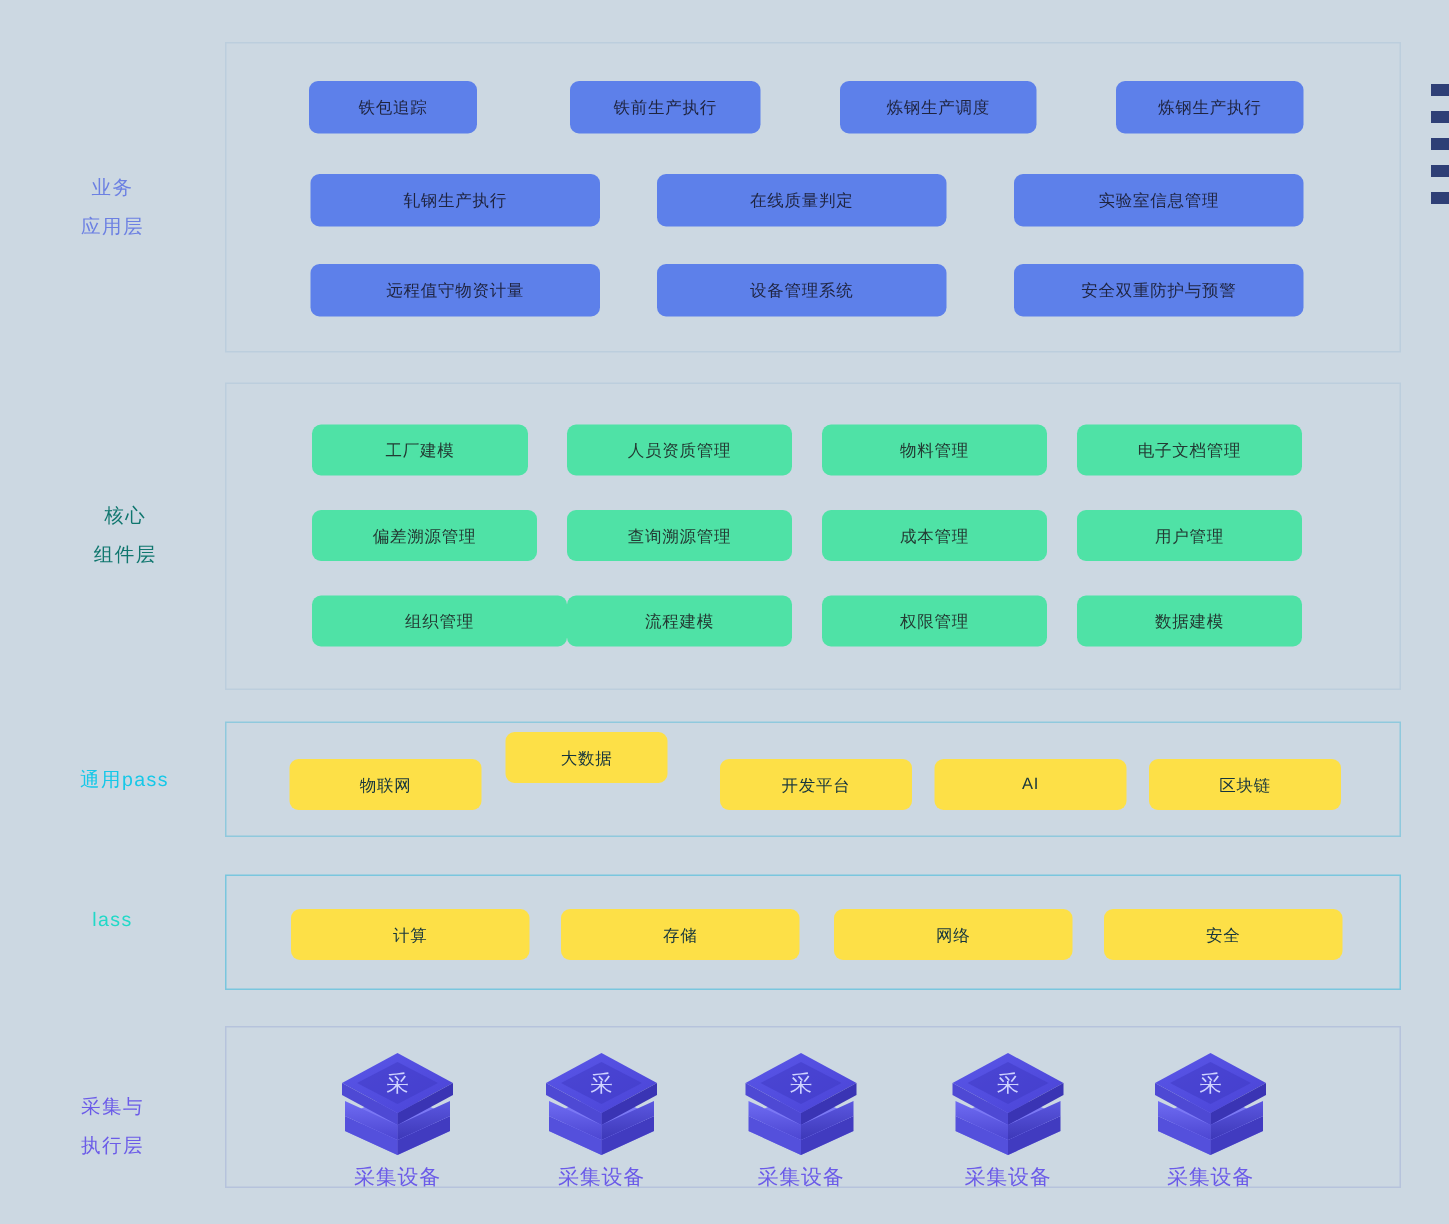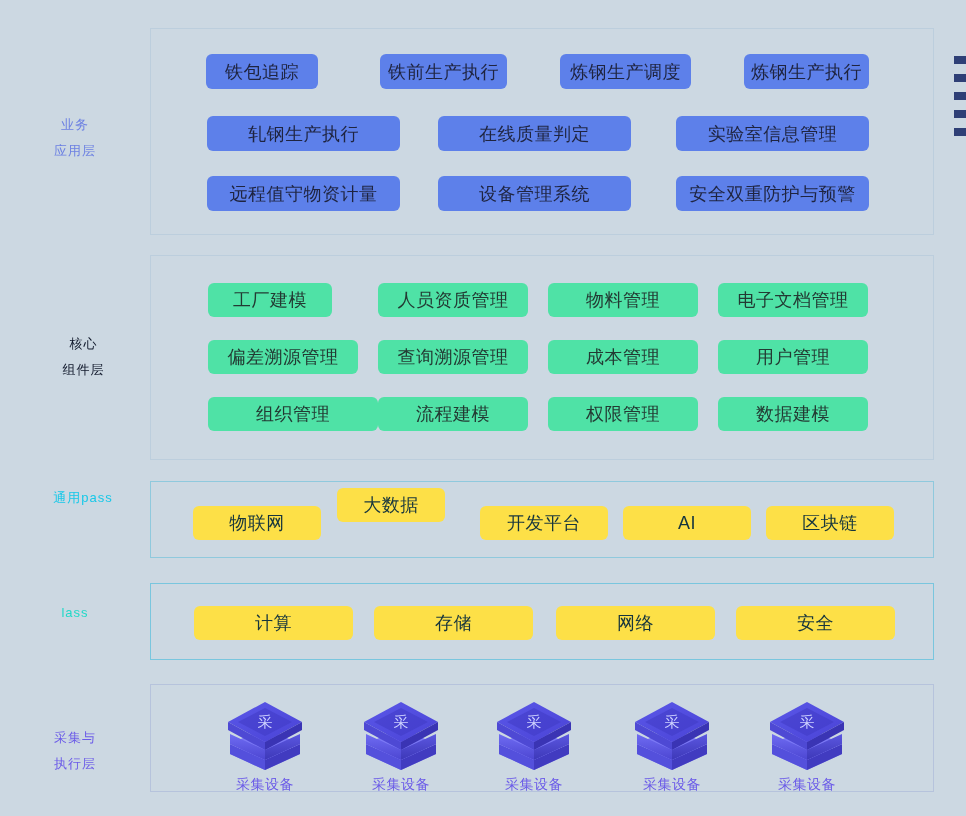--- a/index.html
+++ b/index.html
@@ -36,39 +36,39 @@
     user-select: none;
   }
   .panel {
     position: absolute;
     background: transparent;
     border: 1px solid #b9cbd9;
   }
 
   
   .lbl-biz     { color: #6c80e2; }
-  .lbl-core    { color: #0f172a; padding-left: 17px; }
+  .lbl-core    { color: #0f766e; padding-left: 17px; }
   .lbl-paas    { color: #16c8e8; }
   .lbl-iaas    { color: #21d9c8; }
   .lbl-collect { color: #6b5be8; }
 
   .panel-biz  { border-color: #bccedd; }
   .panel-core { border-color: #bccedd; }
   .panel-paas { border-color: #8fc9dd; }
   .panel-iaas { border-color: #79c6de; }
   .panel-collect { border-color: #b6c3dc; }
 
   
   .box {
     position: absolute;
     display: flex;
     align-items: center;
     justify-content: center;
     border-radius: 6px;
-    font-size: 18px;
+    font-size: 11px;
     letter-spacing: 0.5px;
     color: #2c2c3a;
     text-align: center;
     user-select: none;
   }
   .box-blue  { background: #5d80ea; color: #1f2440; }
   .box-green { background: #4fe2a6; color: #233a33; }
   .box-cyan  { background: #fde047; color: #16353d; }
 
   
@@ -127,36 +127,36 @@
 
   <div class="box box-blue" style="left:207px; top:176px; width:193px; height:35px;">远程值守物资计量</div>
   <div class="box box-blue" style="left:438px; top:176px; width:193px; height:35px;">设备管理系统</div>
   <div class="box box-blue" style="left:676px; top:176px; width:193px; height:35px;">安全双重防护与预警</div>
 
   <div class="layer-label lbl-core" style="top:331px;">核心
 组件层</div>
 
   <div class="panel panel-core" style="left:150px; top:255px; width:784px; height:205px;"></div>
 
-  <div class="box box-green" style="left:208px; top:283px; width:124px; height:34px;">工厂建模</div>
+  <div class="box box-green" style="left:208px; top:283px; width:144px; height:34px;">工厂建模</div>
   <div class="box box-green" style="left:378px; top:283px; width:150px; height:34px;">人员资质管理</div>
   <div class="box box-green" style="left:548px; top:283px; width:150px; height:34px;">物料管理</div>
   <div class="box box-green" style="left:208px; top:340px; width:150px; height:34px;">偏差溯源管理</div>
 
   <div class="box box-green" style="left:718px; top:283px; width:150px; height:34px;">电子文档管理</div>
   <div class="box box-green" style="left:378px; top:340px; width:150px; height:34px;">查询溯源管理</div>
   <div class="box box-green" style="left:548px; top:340px; width:150px; height:34px;">成本管理</div>
   <div class="box box-green" style="left:718px; top:340px; width:150px; height:34px;">用户管理</div>
 
   <div class="box box-green" style="left:208px; top:397px; width:170px; height:34px;">组织管理</div>
   <div class="box box-green" style="left:378px; top:397px; width:150px; height:34px;">流程建模</div>
   <div class="box box-green" style="left:548px; top:397px; width:150px; height:34px;">权限管理</div>
   <div class="box box-green" style="left:718px; top:397px; width:150px; height:34px;">数据建模</div>
 
-  <div class="layer-label lbl-paas" style="top:485px;padding-left:16px;">通用pass</div>
+  <div class="layer-label lbl-paas" style="top:507px;padding-left:16px;">通用pass</div>
 
   <div class="panel panel-paas" style="left:150px; top:481px; width:784px; height:77px;"></div>
 
   <div class="box box-cyan" style="left:193px; top:506px; width:128px; height:34px;">物联网</div>
   <div class="box box-cyan" style="left:337px; top:488px; width:108px; height:34px;">大数据</div>
   <div class="box box-cyan" style="left:480px; top:506px; width:128px; height:34px;">开发平台</div>
   <div class="box box-cyan" style="left:623px; top:506px; width:128px; height:34px;">AI</div>
   <div class="box box-cyan" style="left:766px; top:506px; width:128px; height:34px;">区块链</div>
 
   <div class="layer-label lbl-iaas" style="top:600px;">lass</div>

